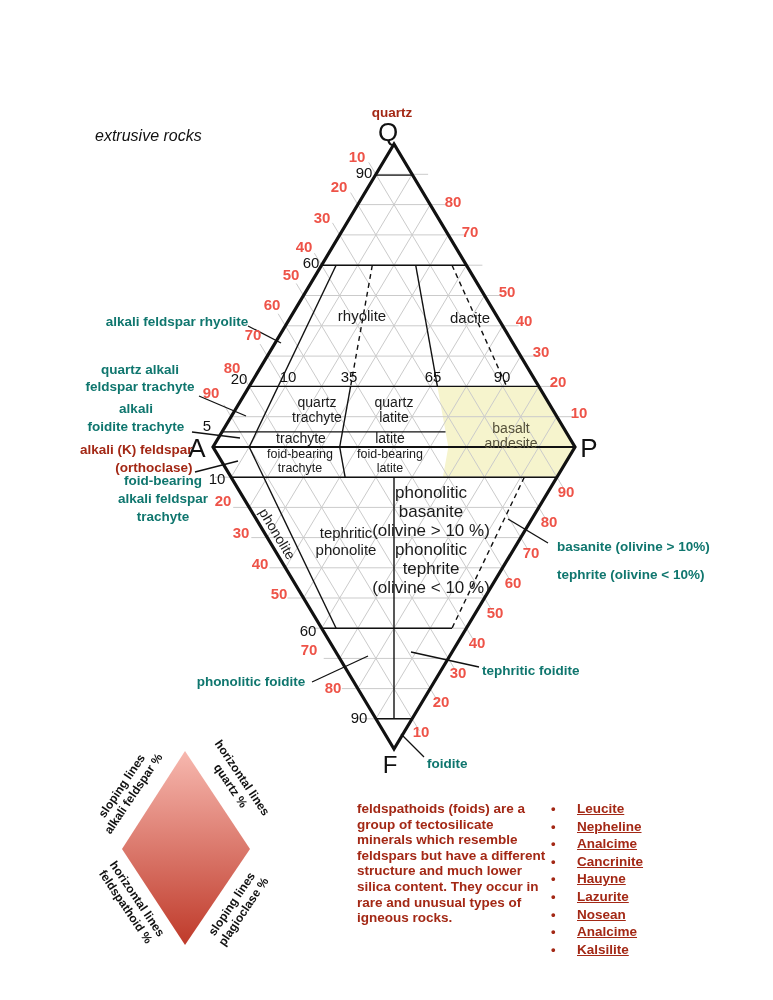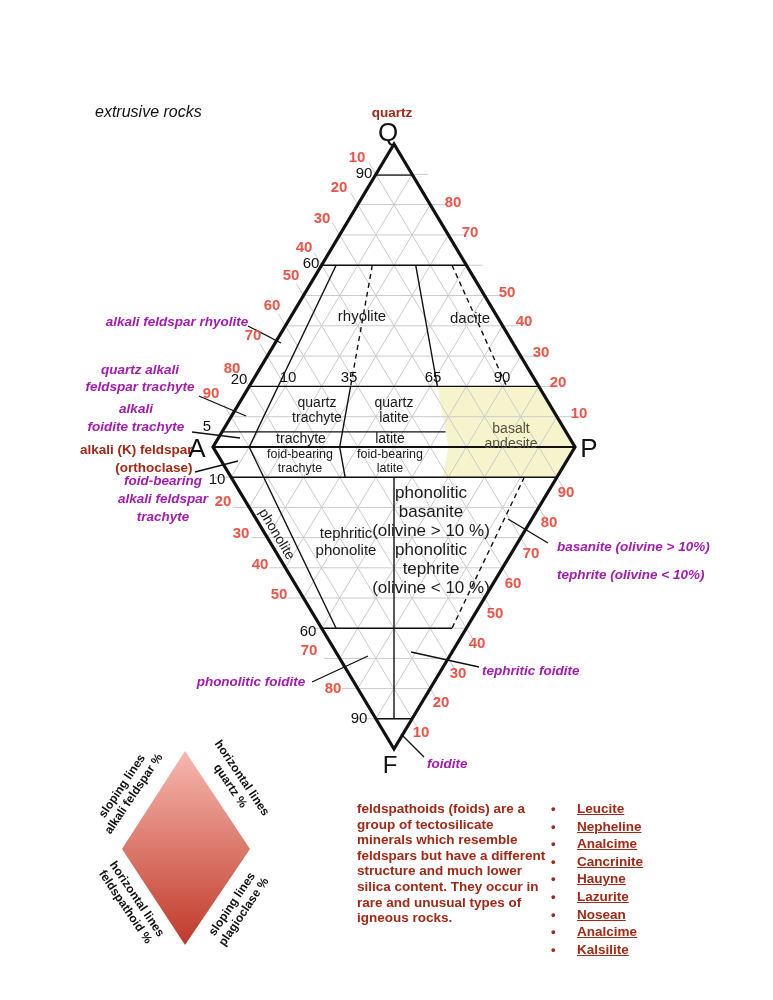--- a/index.html
+++ b/index.html
@@ -6,36 +6,36 @@
   #canvas{position:relative;width:773px;height:1000px;background:#fff;overflow:hidden;
           font-family:"Liberation Sans",sans-serif;color:#1a1a1a;}
   #diagram-svg{position:absolute;left:0;top:0;}
   .abs{position:absolute;}
   .center{transform:translate(-50%,-50%);text-align:center;}
   .ml{white-space:pre-line;}
   .field{font-size:14px;line-height:15px;color:#1a1a1a;}
   .field-sm{font-size:12.5px;line-height:13.5px;}
   .field-lg{font-size:15px;line-height:16.5px;}
   .field-xs{font-size:17px;line-height:19px;}
-  .out{font-weight:bold;font-size:13.5px;line-height:18px;color:#a21caf;font-style:italic;}
+  .out{font-weight:bold;font-size:13.5px;line-height:18px;color:#0f766e;}
   .red-label{color:#a32815;font-weight:bold;}
   .corner-letter{font-size:26px;font-weight:400;color:#111;}
   .rot{transform-origin:center center;}
   .tick{position:absolute;font-size:15px;transform:translate(-50%,-50%);}
   .tick-red{color:#ee5348;font-weight:bold;}
   .tick-black{color:#111;font-weight:400;}
   .legend-label{position:absolute;font-weight:bold;font-size:12px;line-height:13.5px;
                 text-align:center;white-space:pre-line;color:#111;}
   #note{position:absolute;left:357px;top:801px;width:210px;font-size:13.5px;font-weight:bold;
         line-height:15.6px;color:#a32815;white-space:pre-line;}
   #foid-list{position:absolute;left:551px;top:801px;}
   .foid-item{display:flex;align-items:baseline;height:17.6px;font-size:13.5px;font-weight:bold;color:#a32815;}
   .foid-bullet{width:26px;font-size:13px;}
   .foid-link{text-decoration:underline;}
-  #extrusive{font-style:italic;font-size:16px;color:#111;}
+  #extrusive{font-style:italic;font-size:16px;color:#111;margin-top:24px;}
 </style>
 </head>
 <body>
 
 <div id="canvas">
 
   <svg id="diagram-svg" width="773" height="1000" viewBox="0 0 773 1000">
     <defs>
       <linearGradient id="redgrad" x1="0" y1="0" x2="0" y2="1">
         <stop offset="0" stop-color="#f7b8af"></stop>

